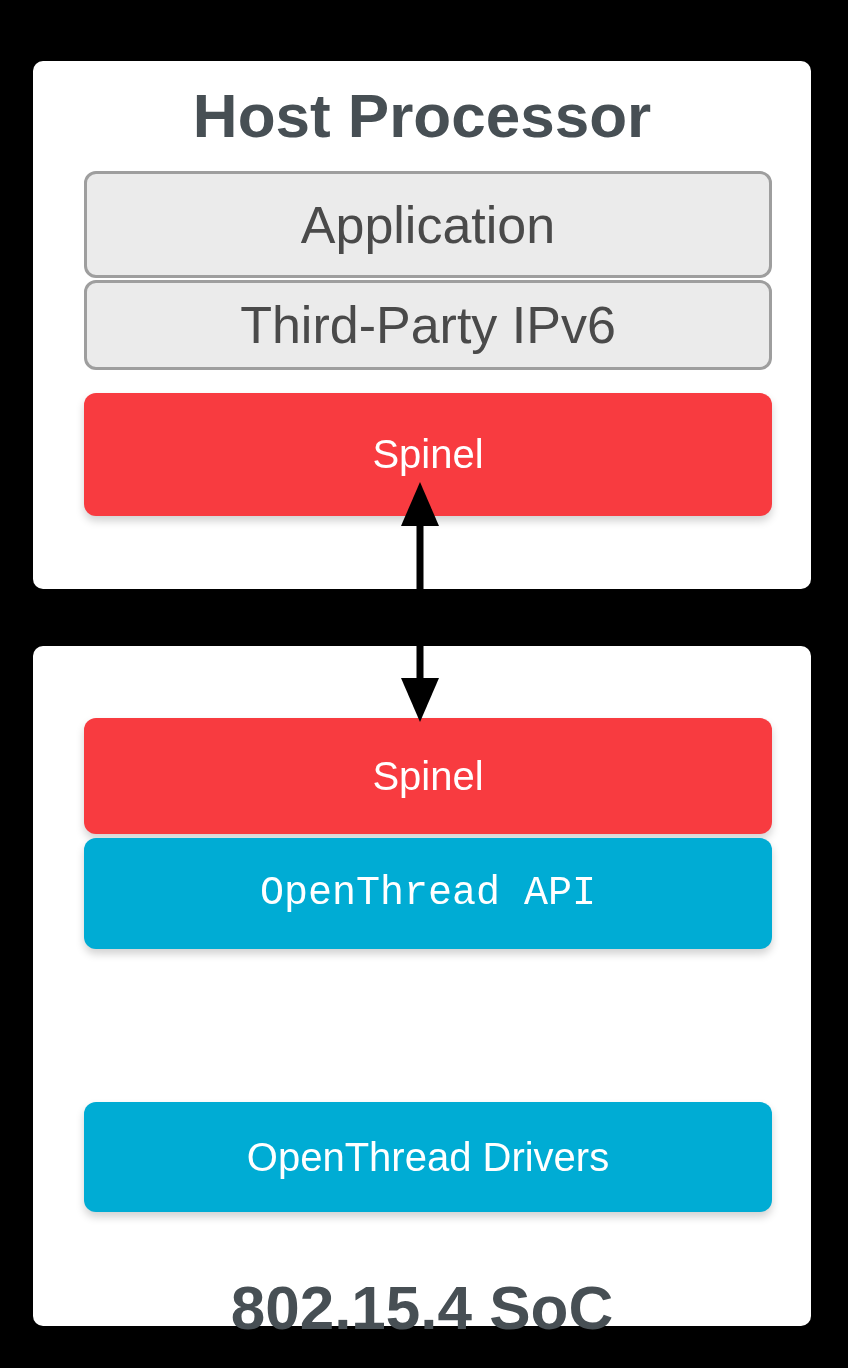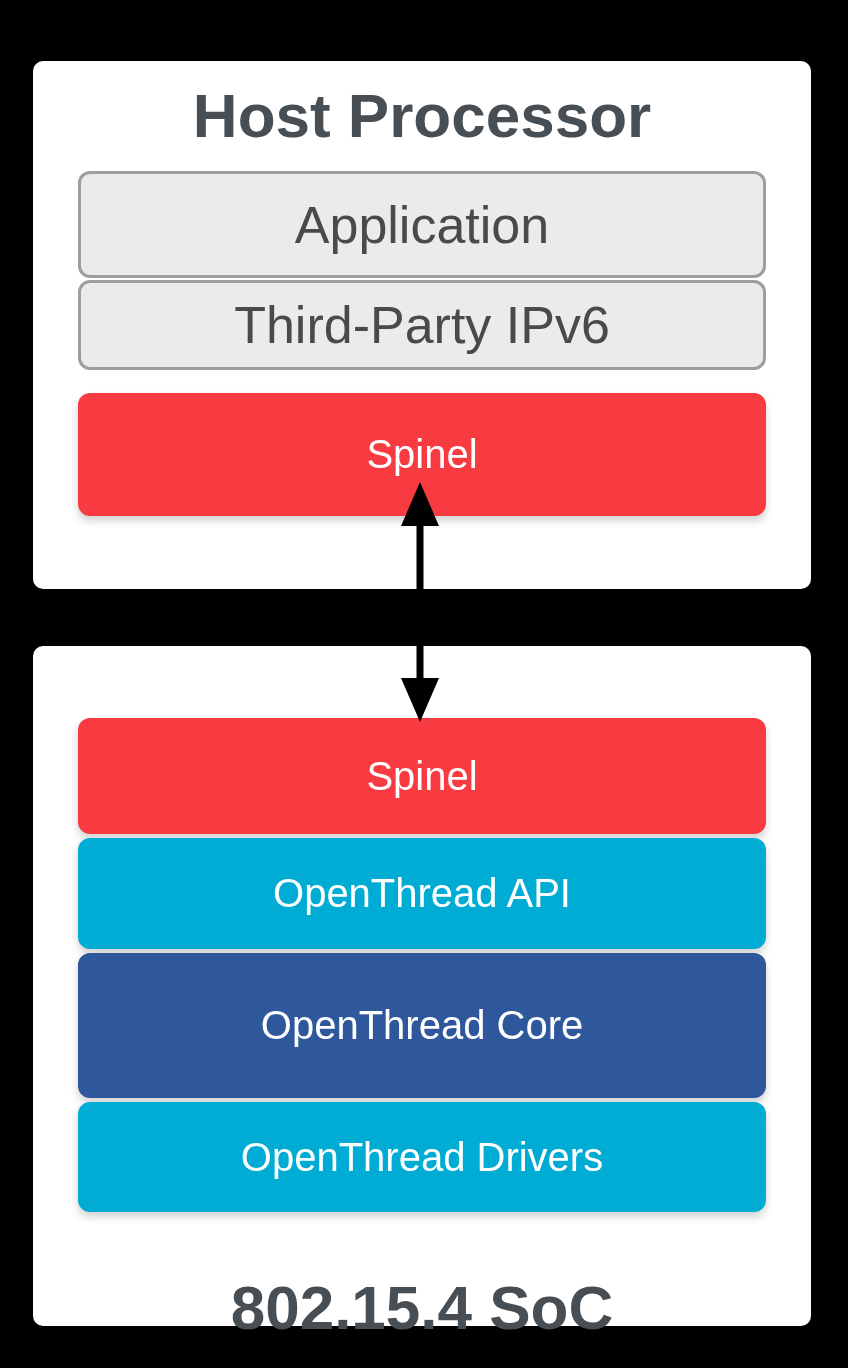--- a/index.html
+++ b/index.html
@@ -33,21 +33,21 @@
     font-weight: bold;
     line-height: 1;
     color: var(--title-text, #474f54);
     letter-spacing: 0px;
   }
   .card--host .card-title { top: 24px; }
   .card--soc  .card-title { top: 588px; margin-top: 43px; }
 
   .layer {
     position: absolute;
-    left: 45px;
+    left: 51px;
     width: 688px;
     border-radius: 12px;
     display: flex;
     align-items: center;
     justify-content: center;
     box-sizing: border-box;
   }
   .layer--gray {
     background: var(--layer-gray-fill, #ebebeb);
     border: 3px solid var(--layer-gray-border, #9e9e9e);
@@ -63,21 +63,21 @@
   .layer--cyan { background: var(--openthread-cyan, #00acd4); }
   .layer--blue { background: var(--openthread-core-blue, #2f579b); }
 
   
   .layer--application { top: 110px; height: 107px; }
   .layer--thirdparty  { top: 219px; height: 90px; }
   .layer--spinel-host { top: 332px; height: 123px; }
 
   
   .layer--spinel-soc { top: 72px;  height: 116px; }
-  .layer--api        { top: 192px; height: 111px; }
+  .layer--api        { top: 192px; height: 111px; font-family: Liberation Mono, monospace; }
   .layer--core       { top: 307px; height: 145px; }
   .layer--drivers    { top: 456px; height: 110px; }
 
   .connector {
     position: absolute;
     left: 390px;
     top: 482px;
     width: 60px;
     height: 240px;
     color: var(--arrow, #000);
@@ -114,22 +114,19 @@
 
 <section class="card card--soc">
   <div class="layer layer--colored layer--red layer--spinel-soc">
     <span>Spinel</span>
   </div>
 
   <div class="layer layer--colored layer--cyan layer--api">
     <span>OpenThread API</span>
   </div>
 
-  <div class="layer layer--colored layer--blue layer--core">
-    <span>OpenThread Core</span>
-  </div>
 
   <div class="layer layer--colored layer--cyan layer--drivers">
     <span>OpenThread Drivers</span>
   </div>
 
   <div class="card-title">802.15.4 SoC</div>
 </section>
 
 </body></html>

